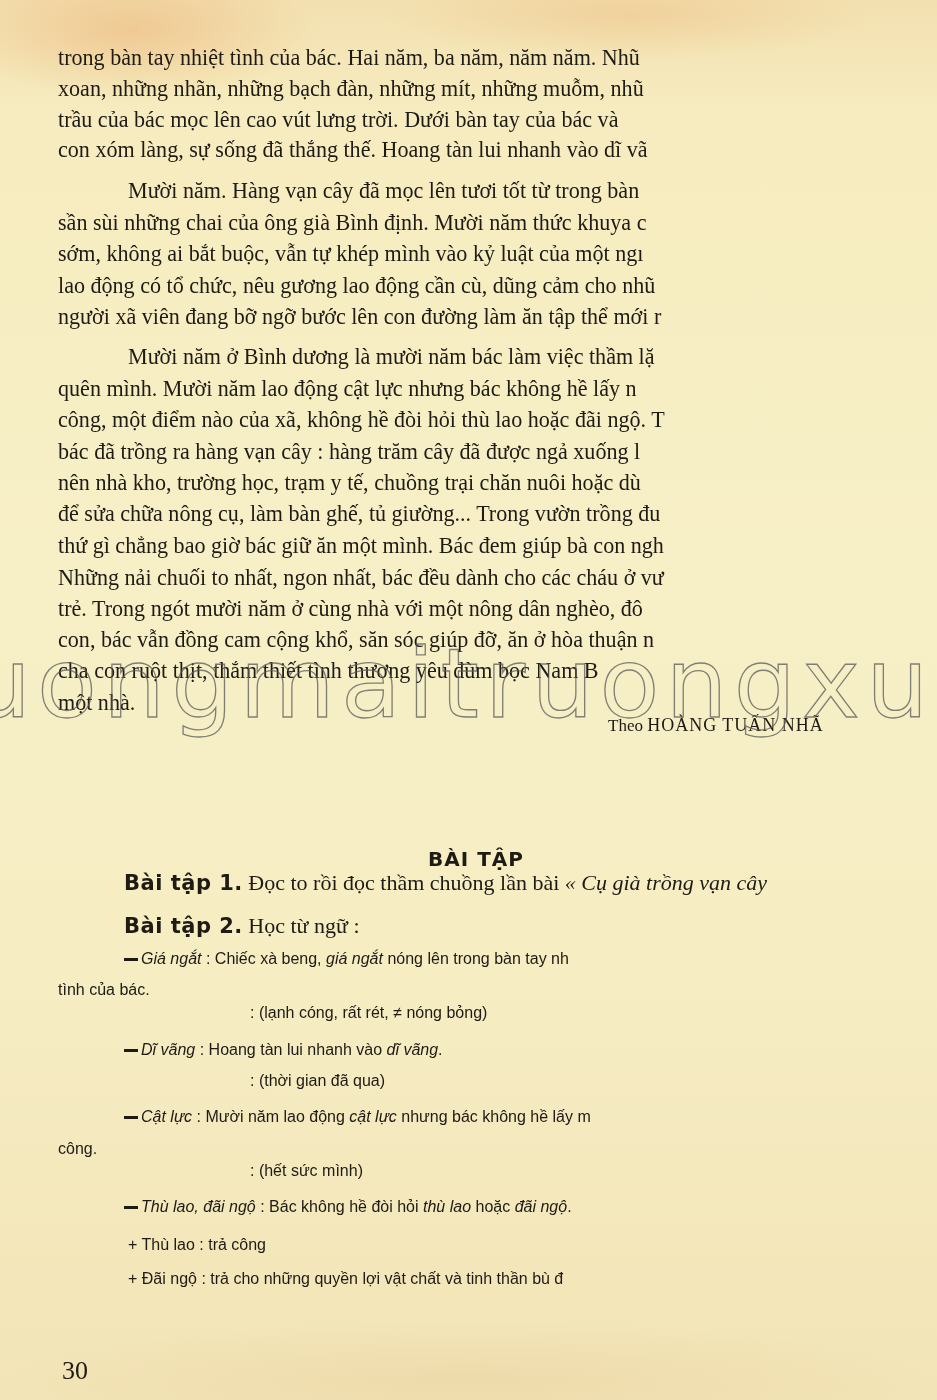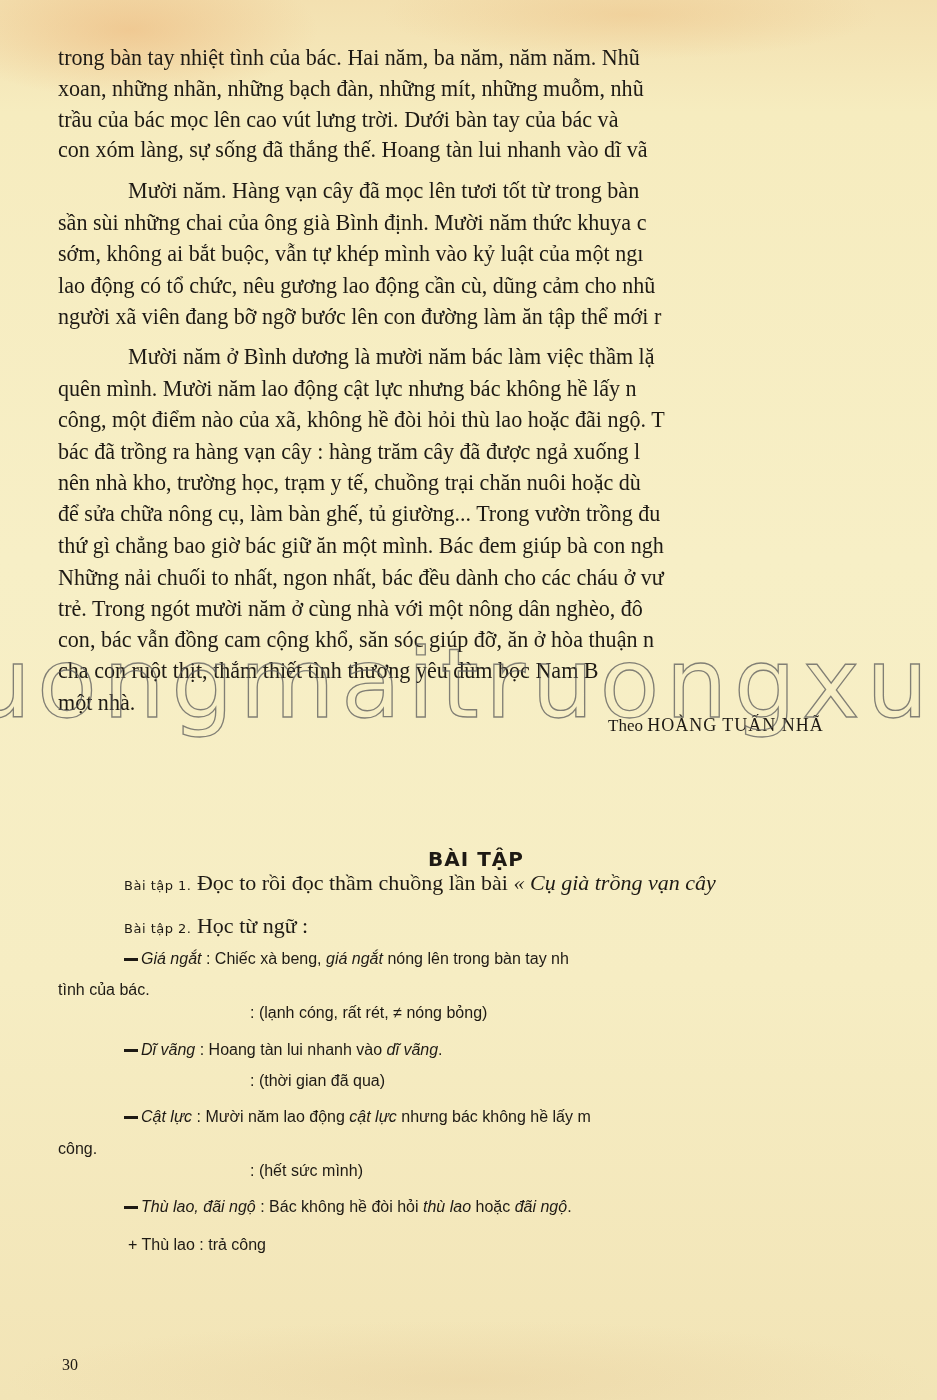--- a/index.html
+++ b/index.html
@@ -37,28 +37,28 @@
     position: absolute; left: 428px; top: 815px;
     font-family: "DejaVu Sans", sans-serif; font-weight: bold; font-size: 20px;
     letter-spacing: 1px;
     margin-top: 32px;
   }
 
   .ex {
     position: absolute; left: 124px; white-space: nowrap;
     font-family: "Liberation Serif", serif; font-size: 22px;
   }
-  .ex .label { font-family: "DejaVu Sans", sans-serif; font-weight: normal; font-size: 13px; letter-spacing: 0.5px; }
+  .ex .label { font-family: "DejaVu Sans", sans-serif; font-weight: bold; font-size: 21px; letter-spacing: 0.5px; }
   .ex .title-ref { font-style: italic; }
 
   .vocab { position: absolute; white-space: nowrap; font-family: Liberation Sans, sans-serif; font-size: 16px; }
   .vocab em { font-style: italic; }
   .dash { display: inline-block; width: 14px; height: 3px; background: #1e1a14; vertical-align: middle; margin-right: 3px; }
 
-  .page-number { position: absolute; left: 62px; top: 1356px; font-size: 16px; font-family: "Liberation Serif", serif; }
+  .page-number { position: absolute; left: 62px; top: 1356px; font-size: 26px; font-family: "Liberation Serif", serif; }
 
   .watermark {
     position: absolute; left: -20px; top: 628px; white-space: nowrap;
     font-family: "DejaVu Sans", sans-serif; font-size: 96px; letter-spacing: 6px;
     color: transparent; -webkit-text-stroke: 1.3px rgba(90,90,90,0.75);
     transform: scaleX(1.02); pointer-events: none;
   }
 </style>
 </head>
 <body>
@@ -131,17 +131,21 @@
   <div class="vocab" style="left:250px; top:1162px">: (hết sức mình)</div>
 
   <div class="vocab" style="left:124px; top:1198px">
     <span class="dash"></span><em>Thù lao, đãi ngộ</em><span> : </span><span>Bác không hề đòi hỏi </span><em>thù lao</em><span> hoặc </span><em>đãi ngộ</em><span>.</span>
   </div>
 
   <div class="vocab" style="left:128px; top:1236px">
     <span>+</span>
     <span>Thù lao : trả công</span>
   </div>
+  <div class="vocab" style="left:128px; top:1270px">
+    <span>+</span>
+    <span>Đãi ngộ : trả cho những quyền lợi vật chất và tinh thần bù đ</span>
+  </div>
 
   <div class="page-number">30</div>
 
   <div class="watermark">uongmaitruongxua.v</div>
 </div>
 
 </body></html>

